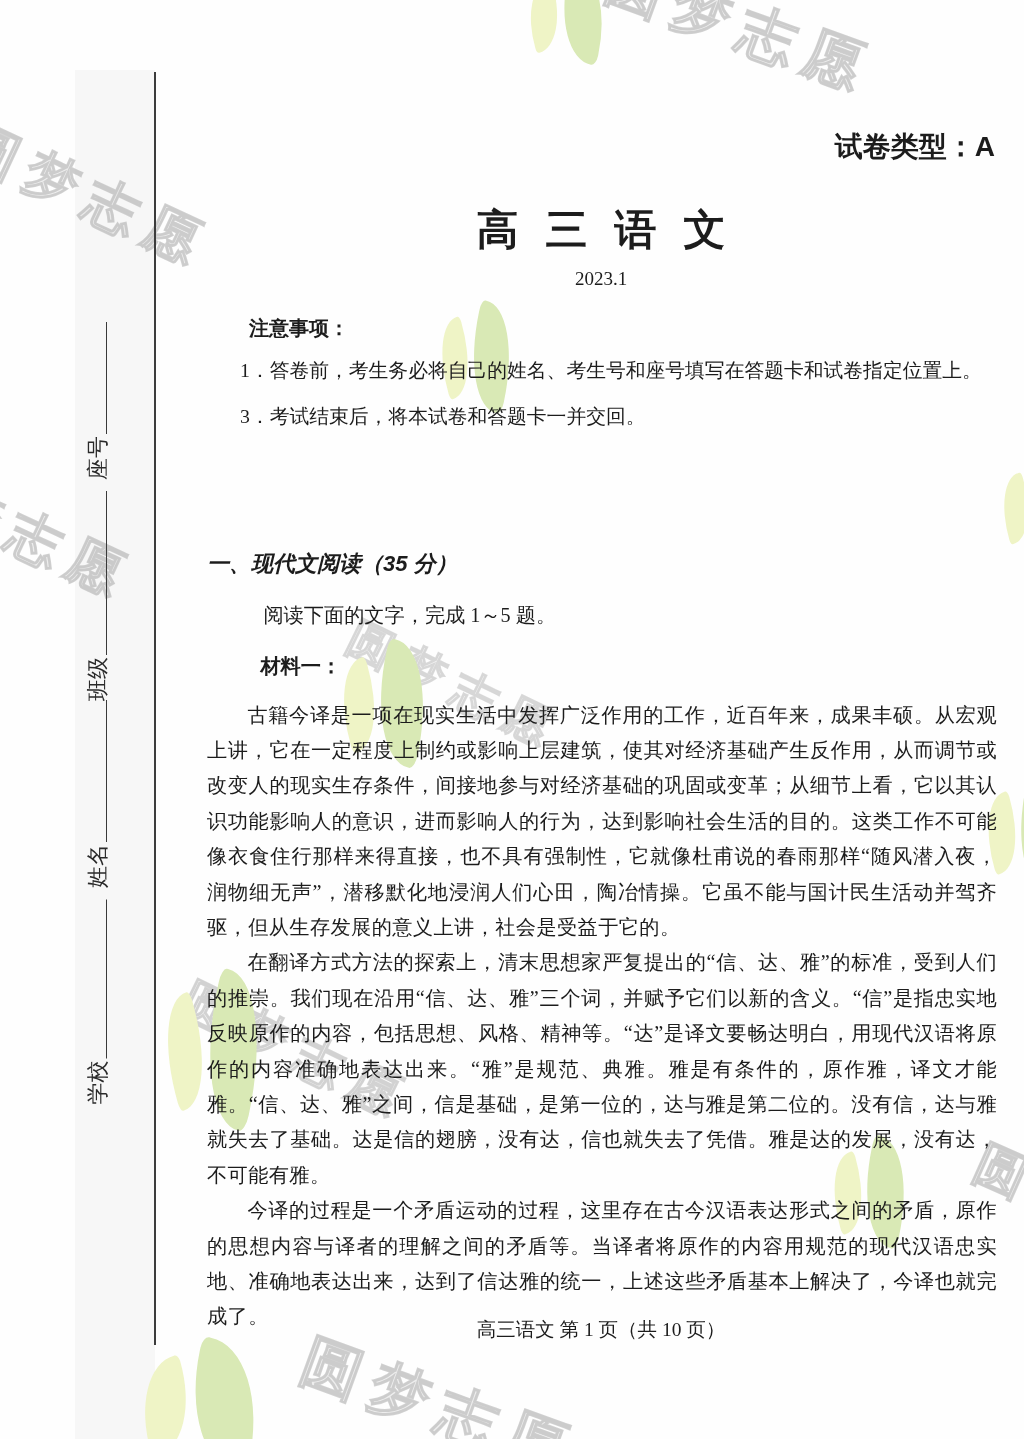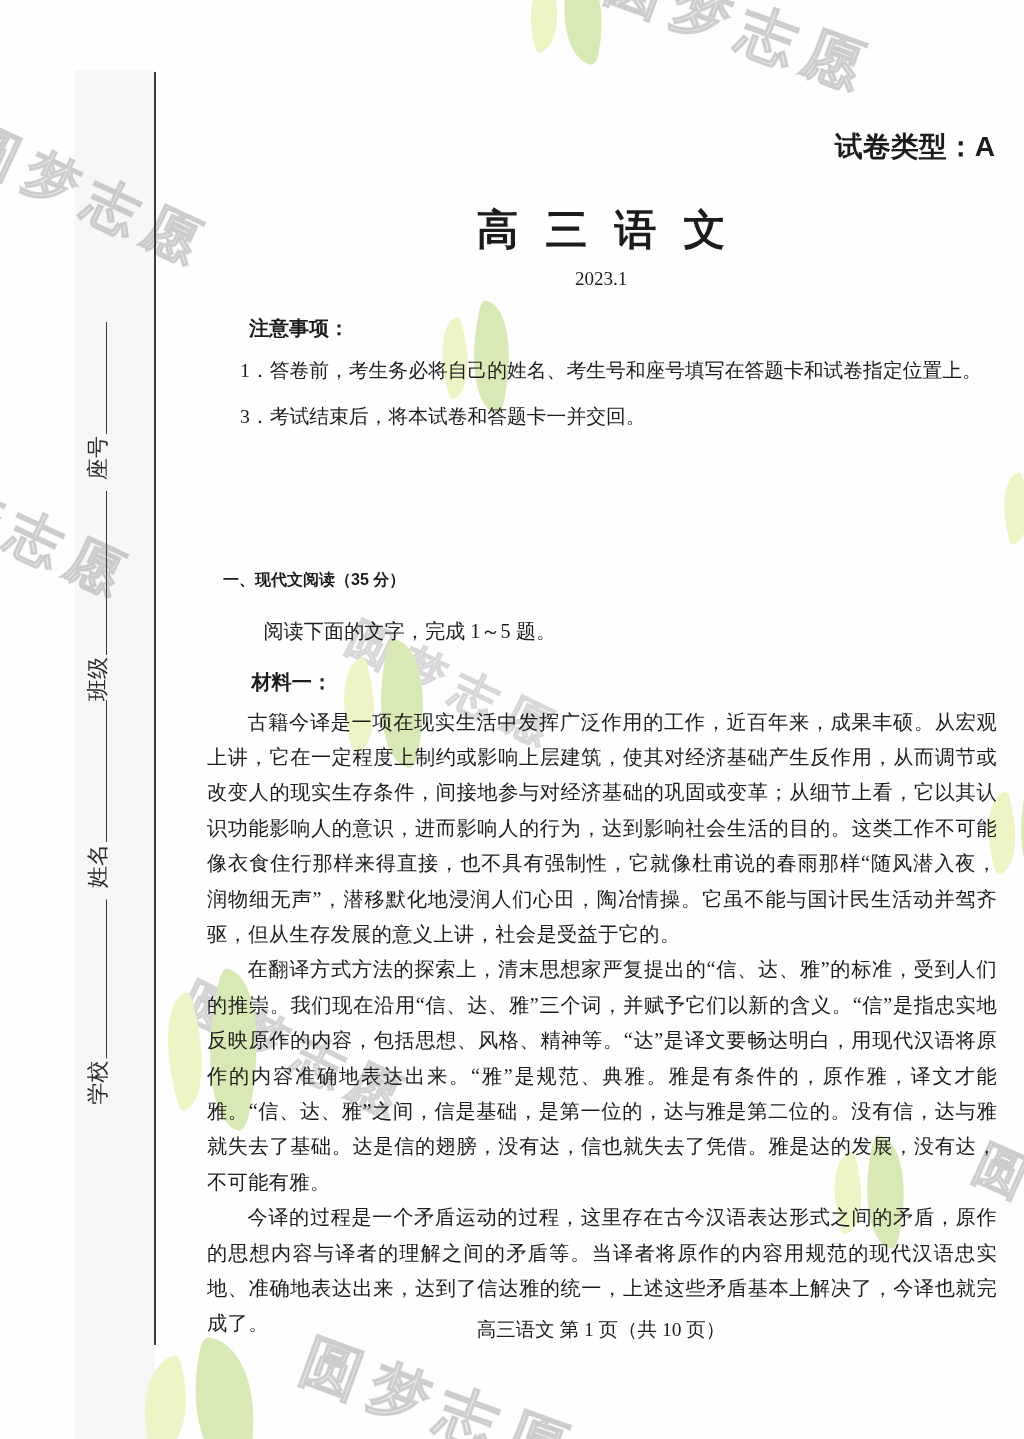--- a/index.html
+++ b/index.html
@@ -66,23 +66,23 @@
   #date{top:268px;left:207px;width:788px;text-align:center;font-size:19px;}
 
   #notice{top:312px;left:207px;width:790px;}
   #notice .nh{font-family:"Liberation Sans",sans-serif;font-weight:700;font-size:20px;
     line-height:32px;text-indent:42px;margin:0;}
   #notice p{margin:8px;font-size:19.8px;line-height:37.5px;text-indent:25px;
     text-align:justify;}
 
   #main{top:546px;left:207px;width:790px;}
   #main .h1,#main .h2{font-family:"Liberation Sans",sans-serif;font-weight:700;
-    font-size:16px;line-height:35.5px;margin:16px;}
+    font-size:22px;line-height:35.5px;margin:0;font-style:italic;}
   #main .intro{margin:16px;font-size:20.2px;line-height:35.5px;text-indent:2em;}
-  #main .material{margin:4px;font-family:"Liberation Sans",sans-serif;font-weight:700;
+  #main .material{margin:13px;font-family:"Liberation Sans",sans-serif;font-weight:700;
     font-size:20.2px;line-height:35.5px;text-indent:2em;}
   #main .para{margin:0;font-size:20.2px;line-height:35.4px;letter-spacing:0.4px;
     text-indent:2em;text-align:justify;}
 
   #footer{top:1316px;left:207px;width:788px;text-align:center;font-size:19.5px;}
 </style>
 </head>
 <body>
 
 <div class="scan-strip"></div>

